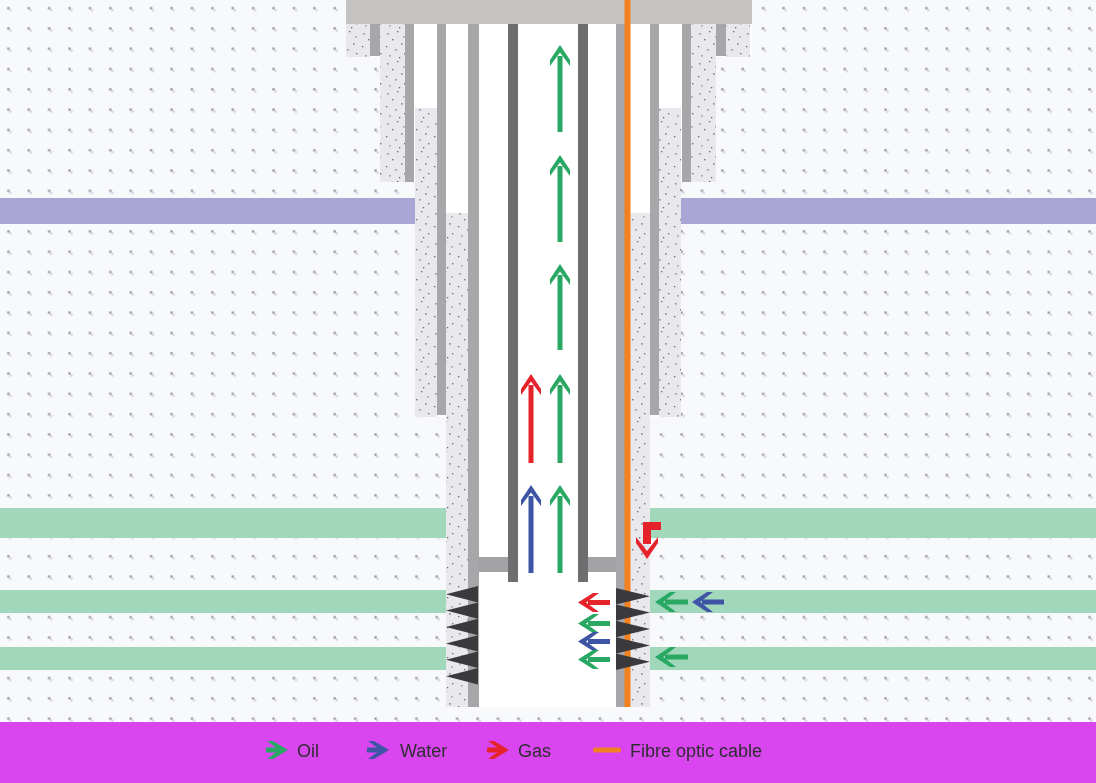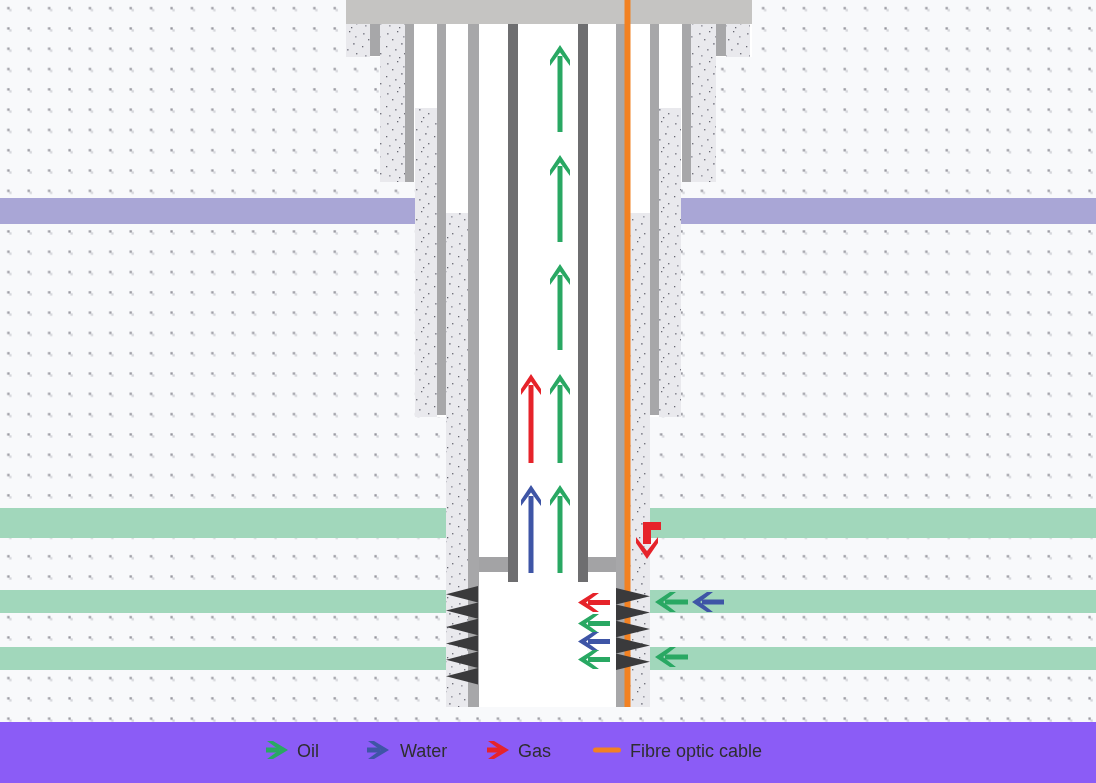--- a/index.html
+++ b/index.html
@@ -1,20 +1,20 @@
 <!DOCTYPE html>
 <html><head>
 <meta charset="utf-8">
 <style>
   html, body { margin: 0; padding: 0; background: #ffffff; }
   .stage {
     position: relative;
     width: 1096px;
     height: 783px;
-    background: #8b5cf6;
+    background: #d946ef;
     overflow: hidden;
     font-family: "Liberation Sans", sans-serif;
   }
   svg { display: block; }
   .legend-label {
     font-family: "Liberation Sans", sans-serif;
     font-size: 18px;
     fill: #2e2e30;
   }
 </style>

